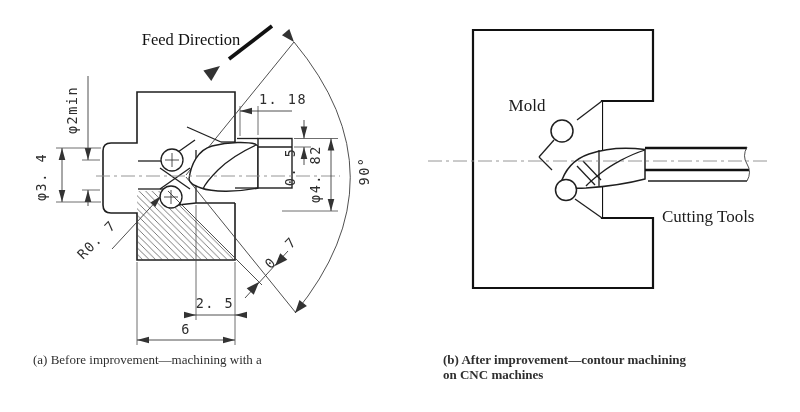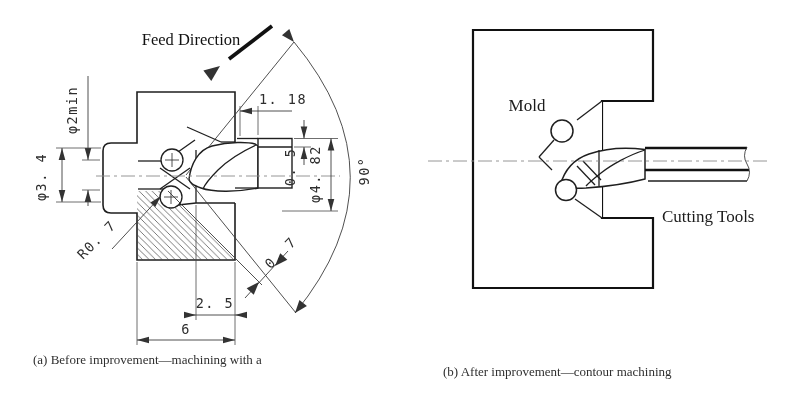--- a/index.html
+++ b/index.html
@@ -196,17 +196,18 @@
     <line class="center" x1="428" y1="161" x2="770" y2="161"></line>
 
     <text class="lbl" x="527" y="111" text-anchor="middle">Mold</text>
     <text class="lbl" x="662" y="222">Cutting Tools</text>
   </g>
 </svg>
 
 <div class="caption" style="left:33px;top:353px;">
   <span>(a) Before improvement—machining with a</span>
 </div>
-<div class="caption" style="left:443px;top:365px;">
+<div class="caption" style="left:443px;top:353px;font-weight:bold;">
   <span>(b) After improvement—contour machining</span>
+  <span>on CNC machines</span>
 </div>
 
 </div>
 
 </body></html>

